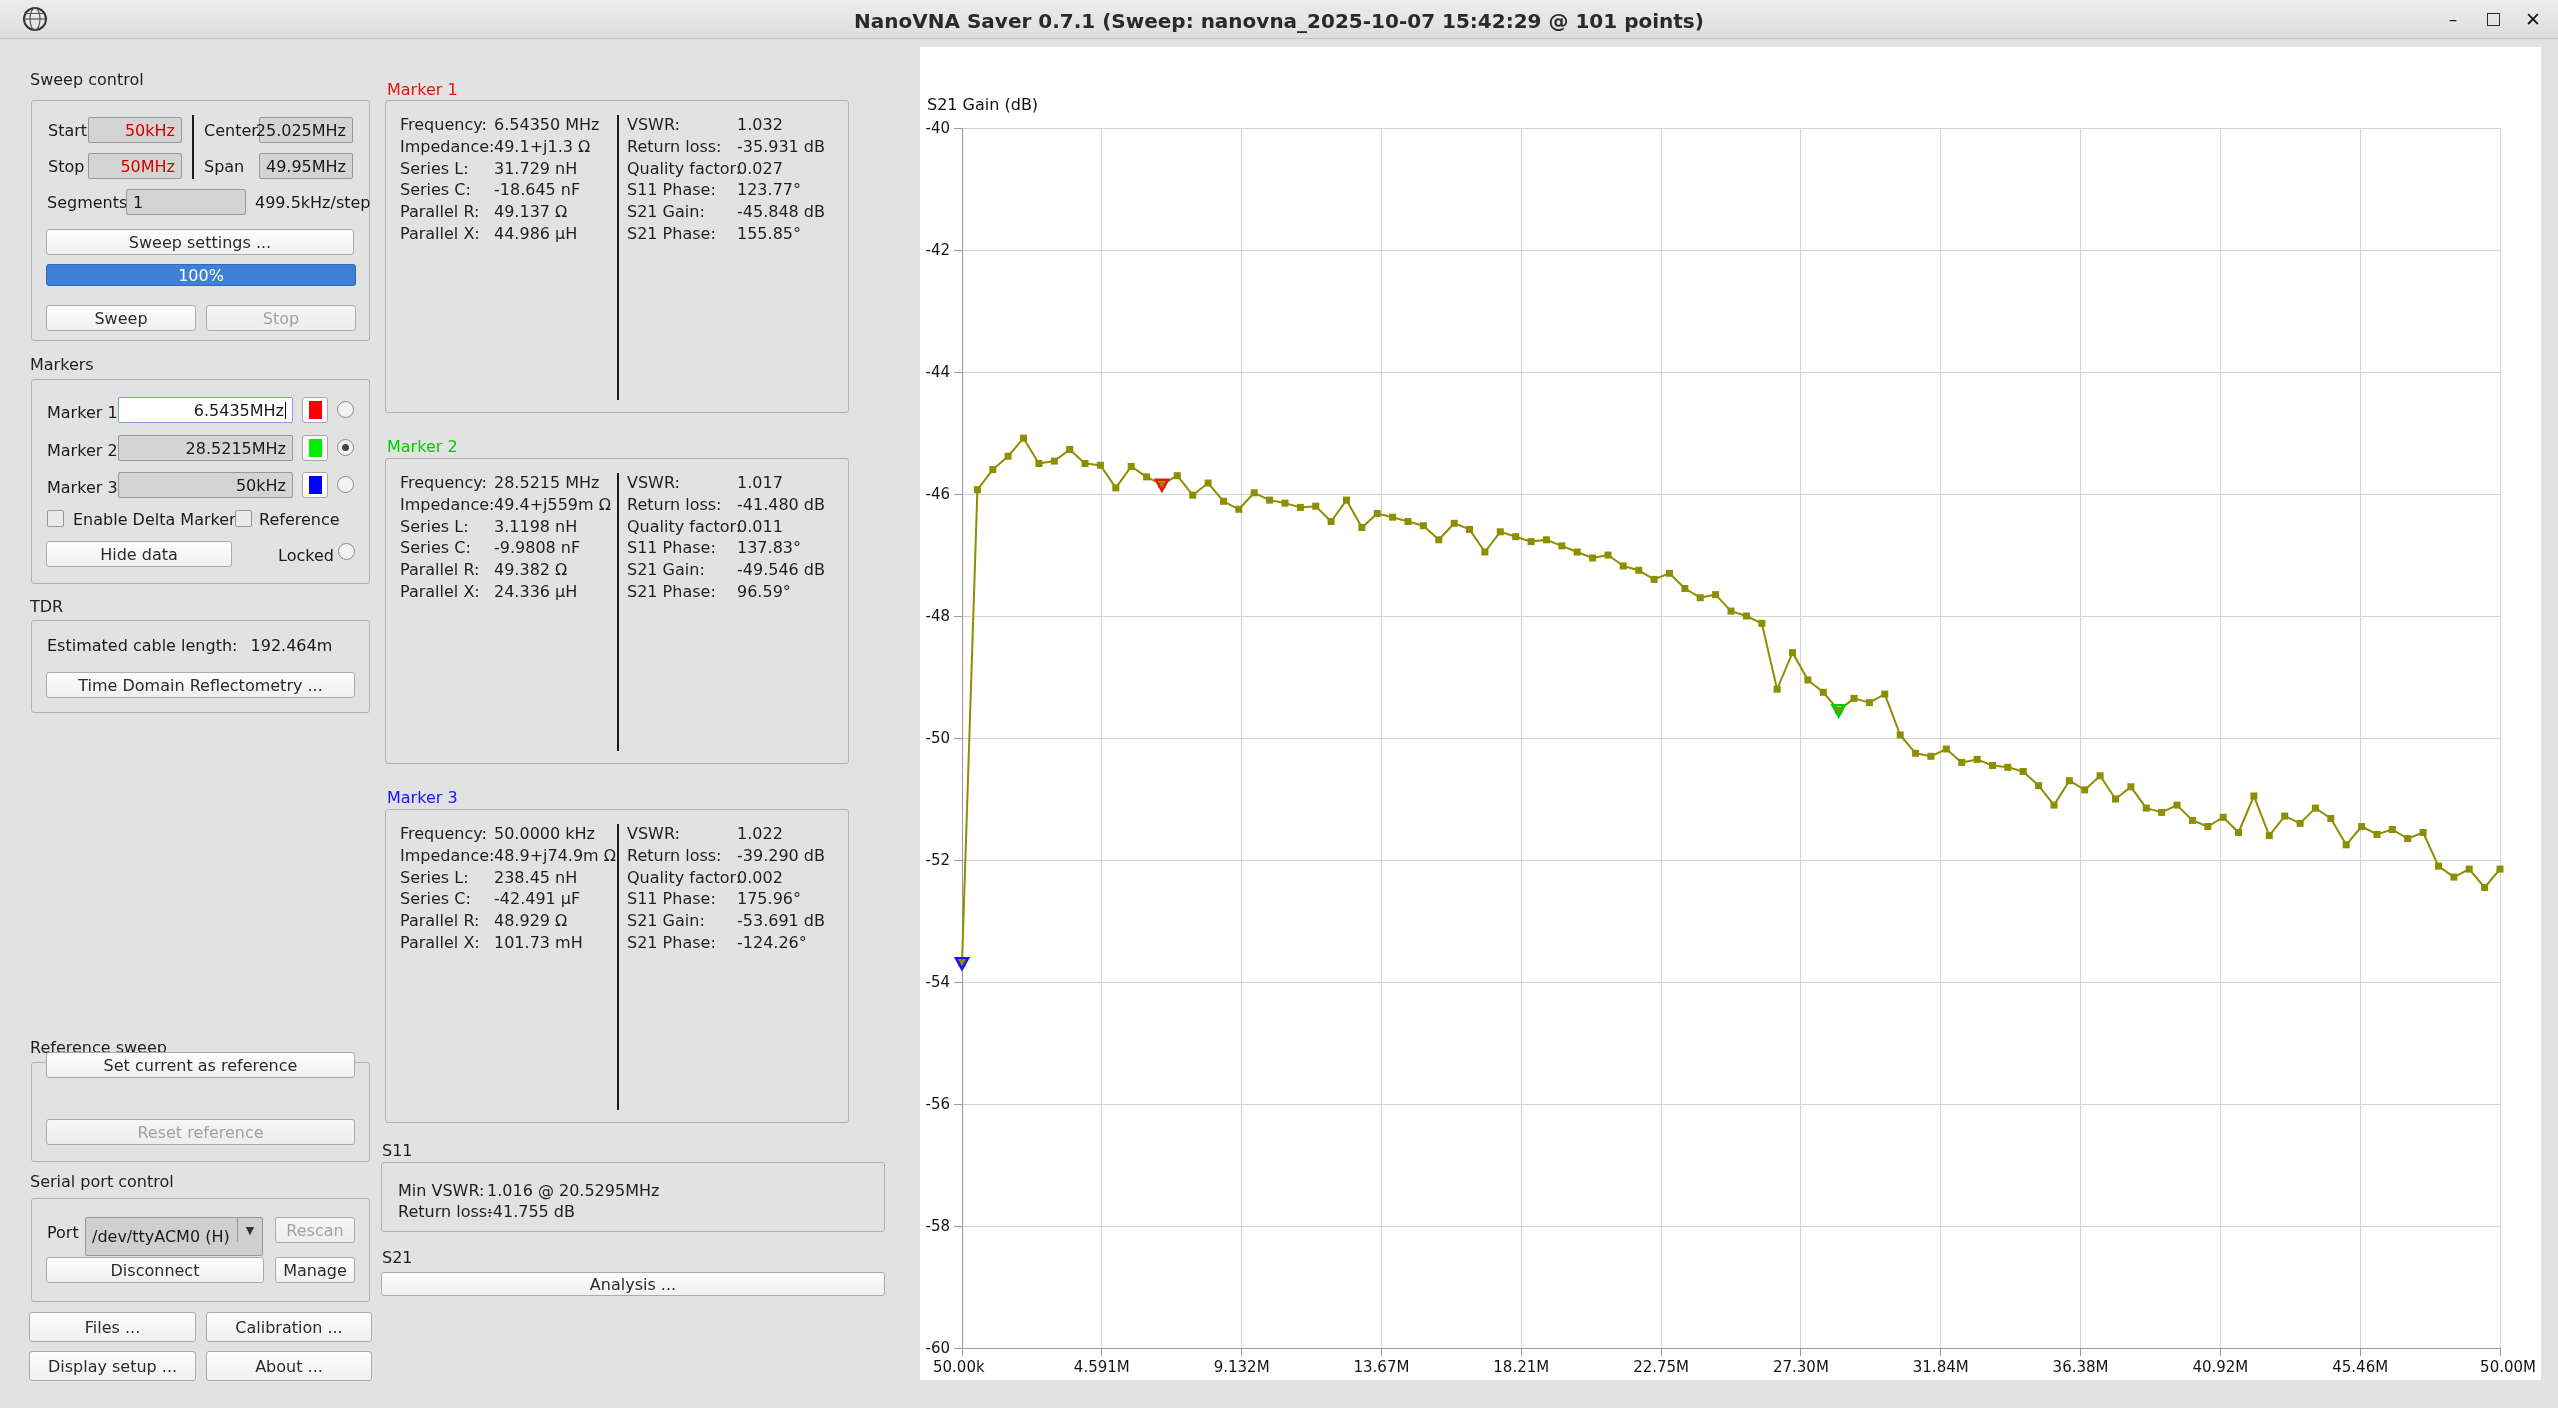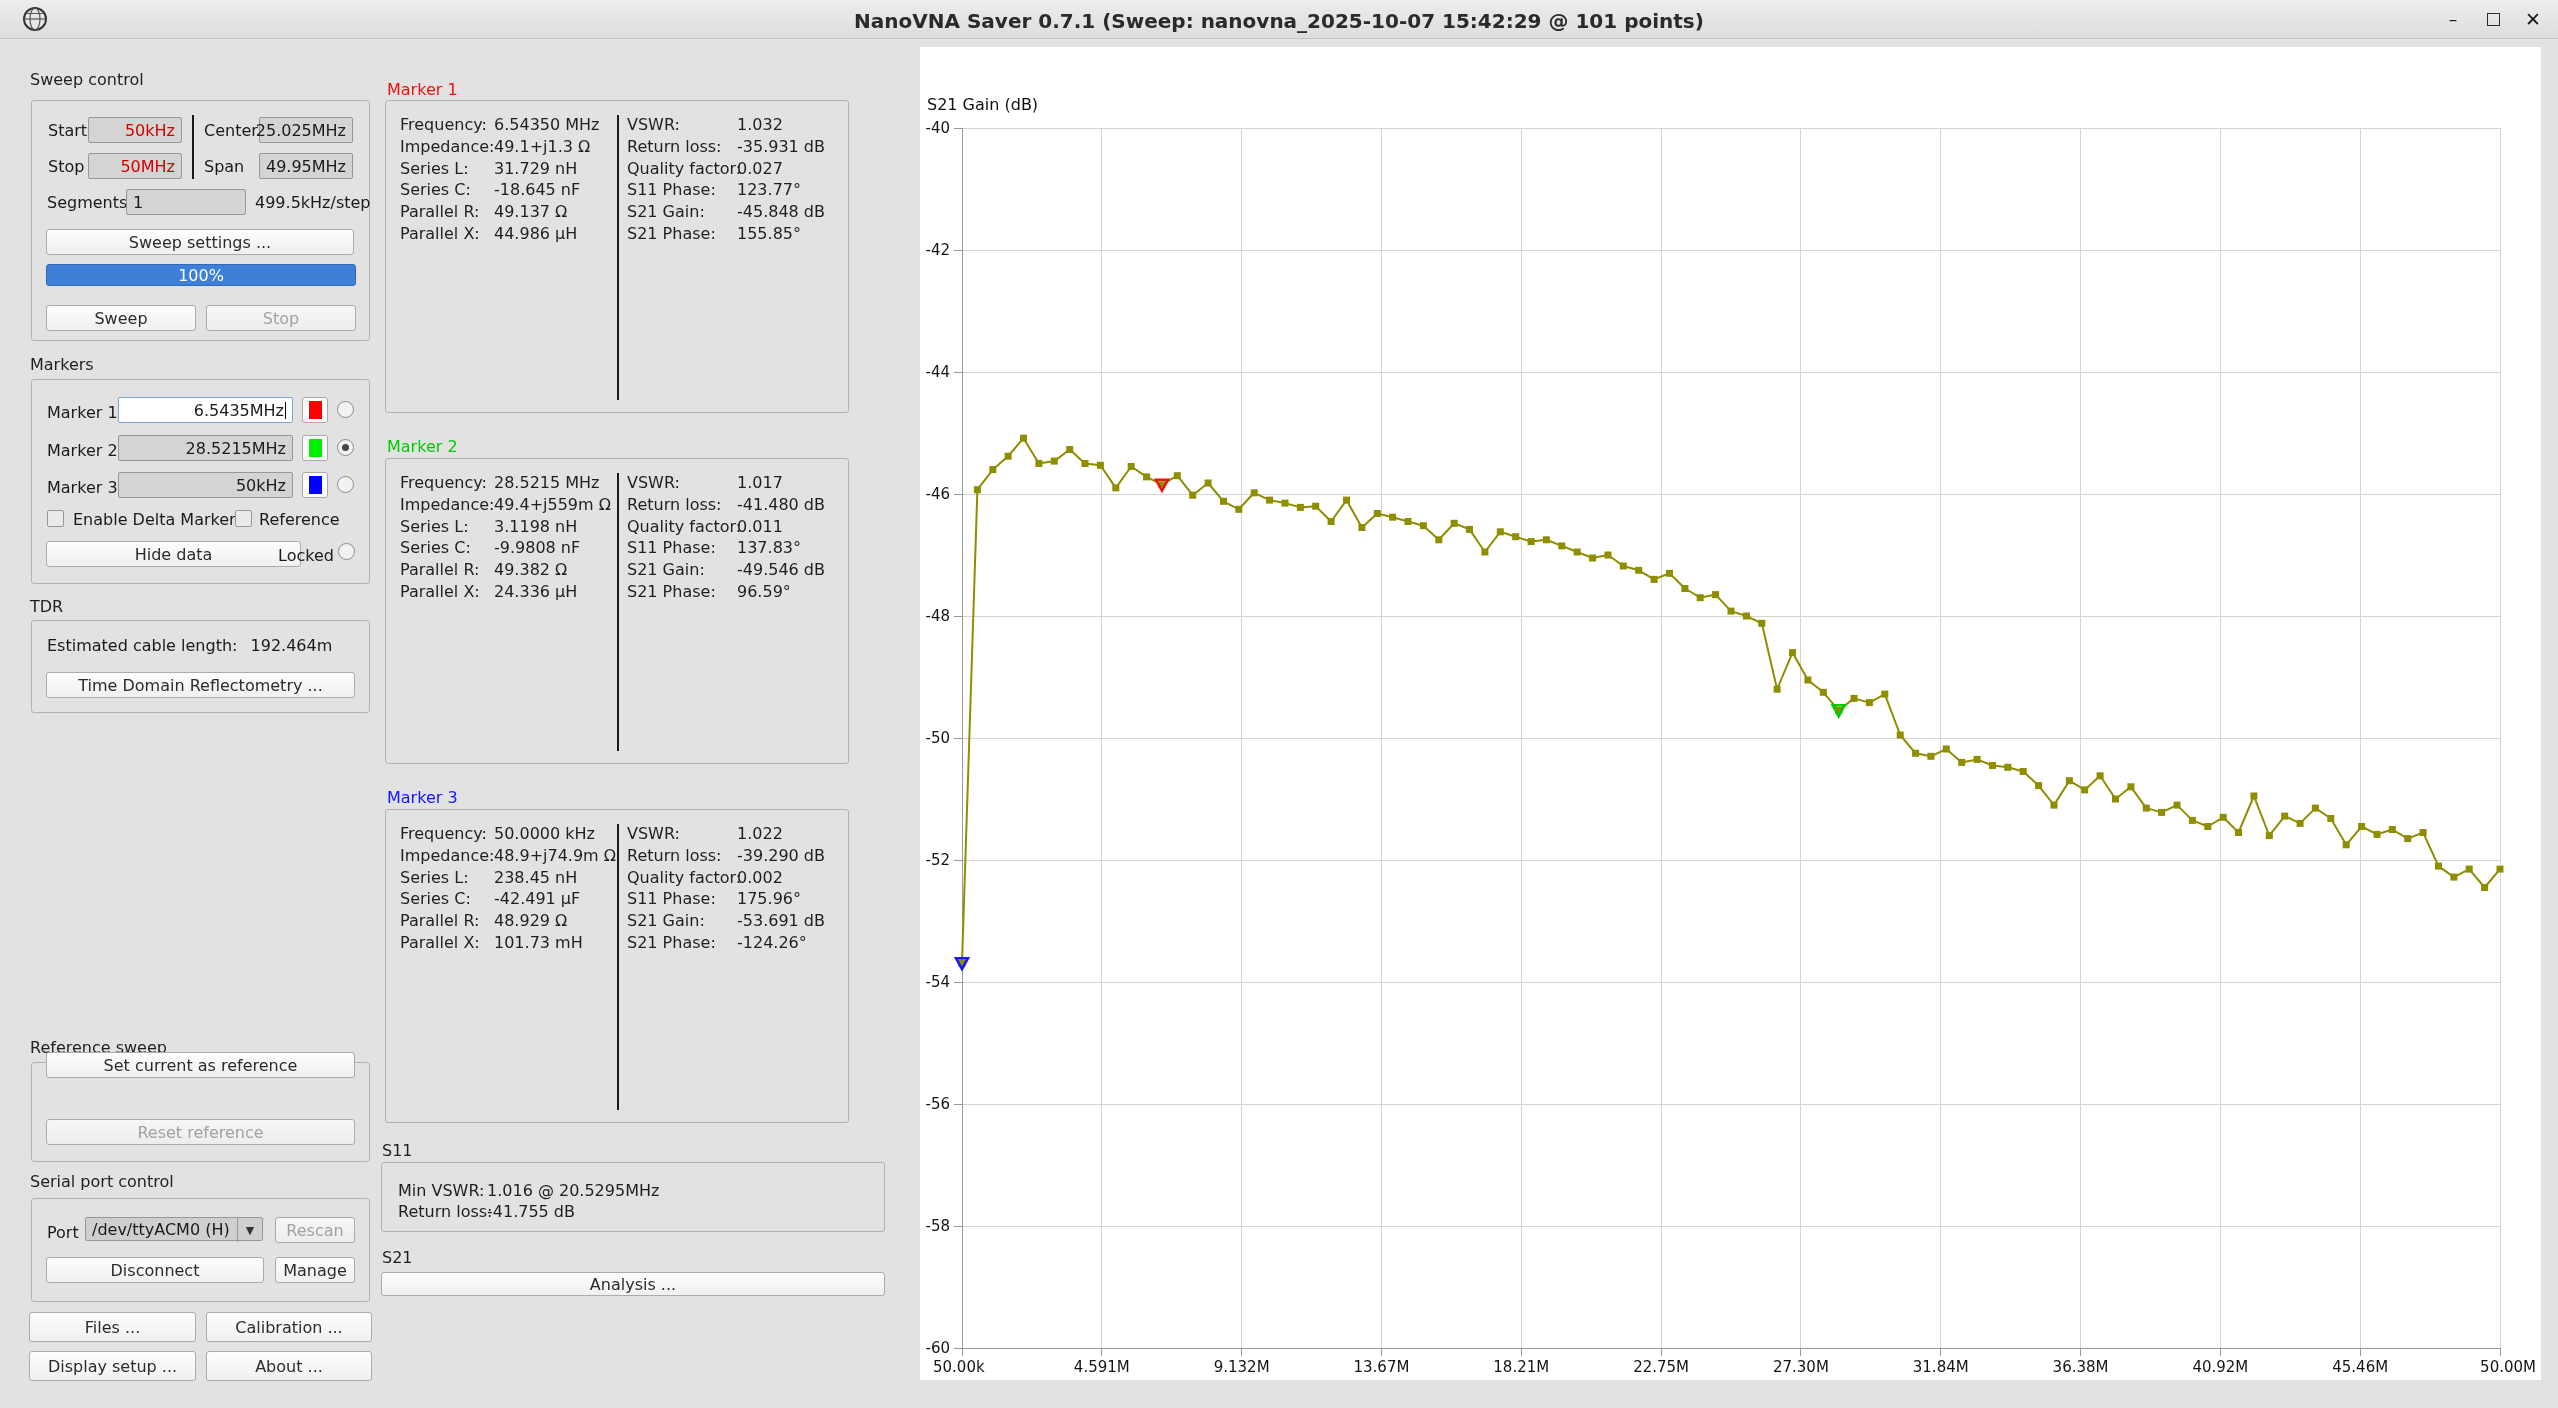--- a/index.html
+++ b/index.html
@@ -106,41 +106,41 @@
   <div class="t abs" style="left:47px;top:478px">Marker 3</div>
   <div class="field" style="left:118px;top:472px;width:175px;height:26px">50kHz</div>
   <div class="swatch" style="left:302px;top:472px">
       <span style="background: rgb(0, 0, 255);"></span>
     </div>
   <div class="radio" style="left:337px;top:476px"></div>
   <div class="checkbox" style="left:47px;top:510px"></div>
   <div class="t abs" style="left:73px;top:510px">Enable Delta Marker</div>
   <div class="checkbox" style="left:235px;top:510px"></div>
   <div class="t abs" style="left:259px;top:510px">Reference</div>
-  <div class="btn" style="left:46px;top:541px;width:255px;height:26px">Hide data</div>
+  <div class="btn" style="left:46px;top:541px;width:186px;height:26px">Hide data</div>
   <div class="t abs" style="left:278px;top:546px">Locked</div>
   <div class="radio" style="left:338px;top:543px"></div>
 
   <div class="sec-label" style="left:30px;top:597px">TDR</div>
   <div class="gbox" style="left:31px;top:620px;width:339px;height:93px"></div>
   <div class="t abs" style="left:47px;top:636px">
     <span>Estimated cable length:</span>
     <span style="margin-left:8px">192.464m</span>
   </div>
   <div class="btn" style="left:46px;top:672px;width:309px;height:26px">Time Domain Reflectometry ...</div>
 
   <div class="sec-label" style="left:30px;top:1038px">Reference sweep</div>
   <div class="gbox" style="left:31px;top:1062px;width:339px;height:100px"></div>
   <div class="btn" style="left:46px;top:1052px;width:309px;height:26px">Set current as reference</div>
   <div class="btn disabled" style="left:46px;top:1119px;width:309px;height:26px">Reset reference</div>
 
   <div class="sec-label" style="left:30px;top:1172px">Serial port control</div>
   <div class="gbox" style="left:31px;top:1198px;width:339px;height:104px"></div>
   <div class="t abs" style="left:47px;top:1223px">Port</div>
-  <div class="field left" style="left:85px;top:1217px;width:178px;height:24px;background:#cfcfcf;padding-right:26px">
+  <div class="field left" style="left:85px;top:1217px;width:178px;height:39px;background:#cfcfcf;padding-right:26px">
     <span>/dev/ttyACM0 (H)</span>
     <span class="abs" style="right:0;top:0;width:24px;height:24px;border-left:1px solid #999;display:flex;align-items:center;justify-content:center;font-size:11px;color:#333">▼</span>
   </div>
   <div class="btn disabled" style="left:275px;top:1217px;width:80px;height:26px">Rescan</div>
   <div class="btn" style="left:46px;top:1257px;width:218px;height:26px">Disconnect</div>
   <div class="btn" style="left:275px;top:1257px;width:80px;height:26px">Manage</div>
 
   <div class="btn" style="left:29px;top:1312px;width:167px;height:30px">Files ...</div>
   <div class="btn" style="left:206px;top:1312px;width:166px;height:30px">Calibration ...</div>
   <div class="btn" style="left:29px;top:1351px;width:167px;height:30px">Display setup ...</div>

